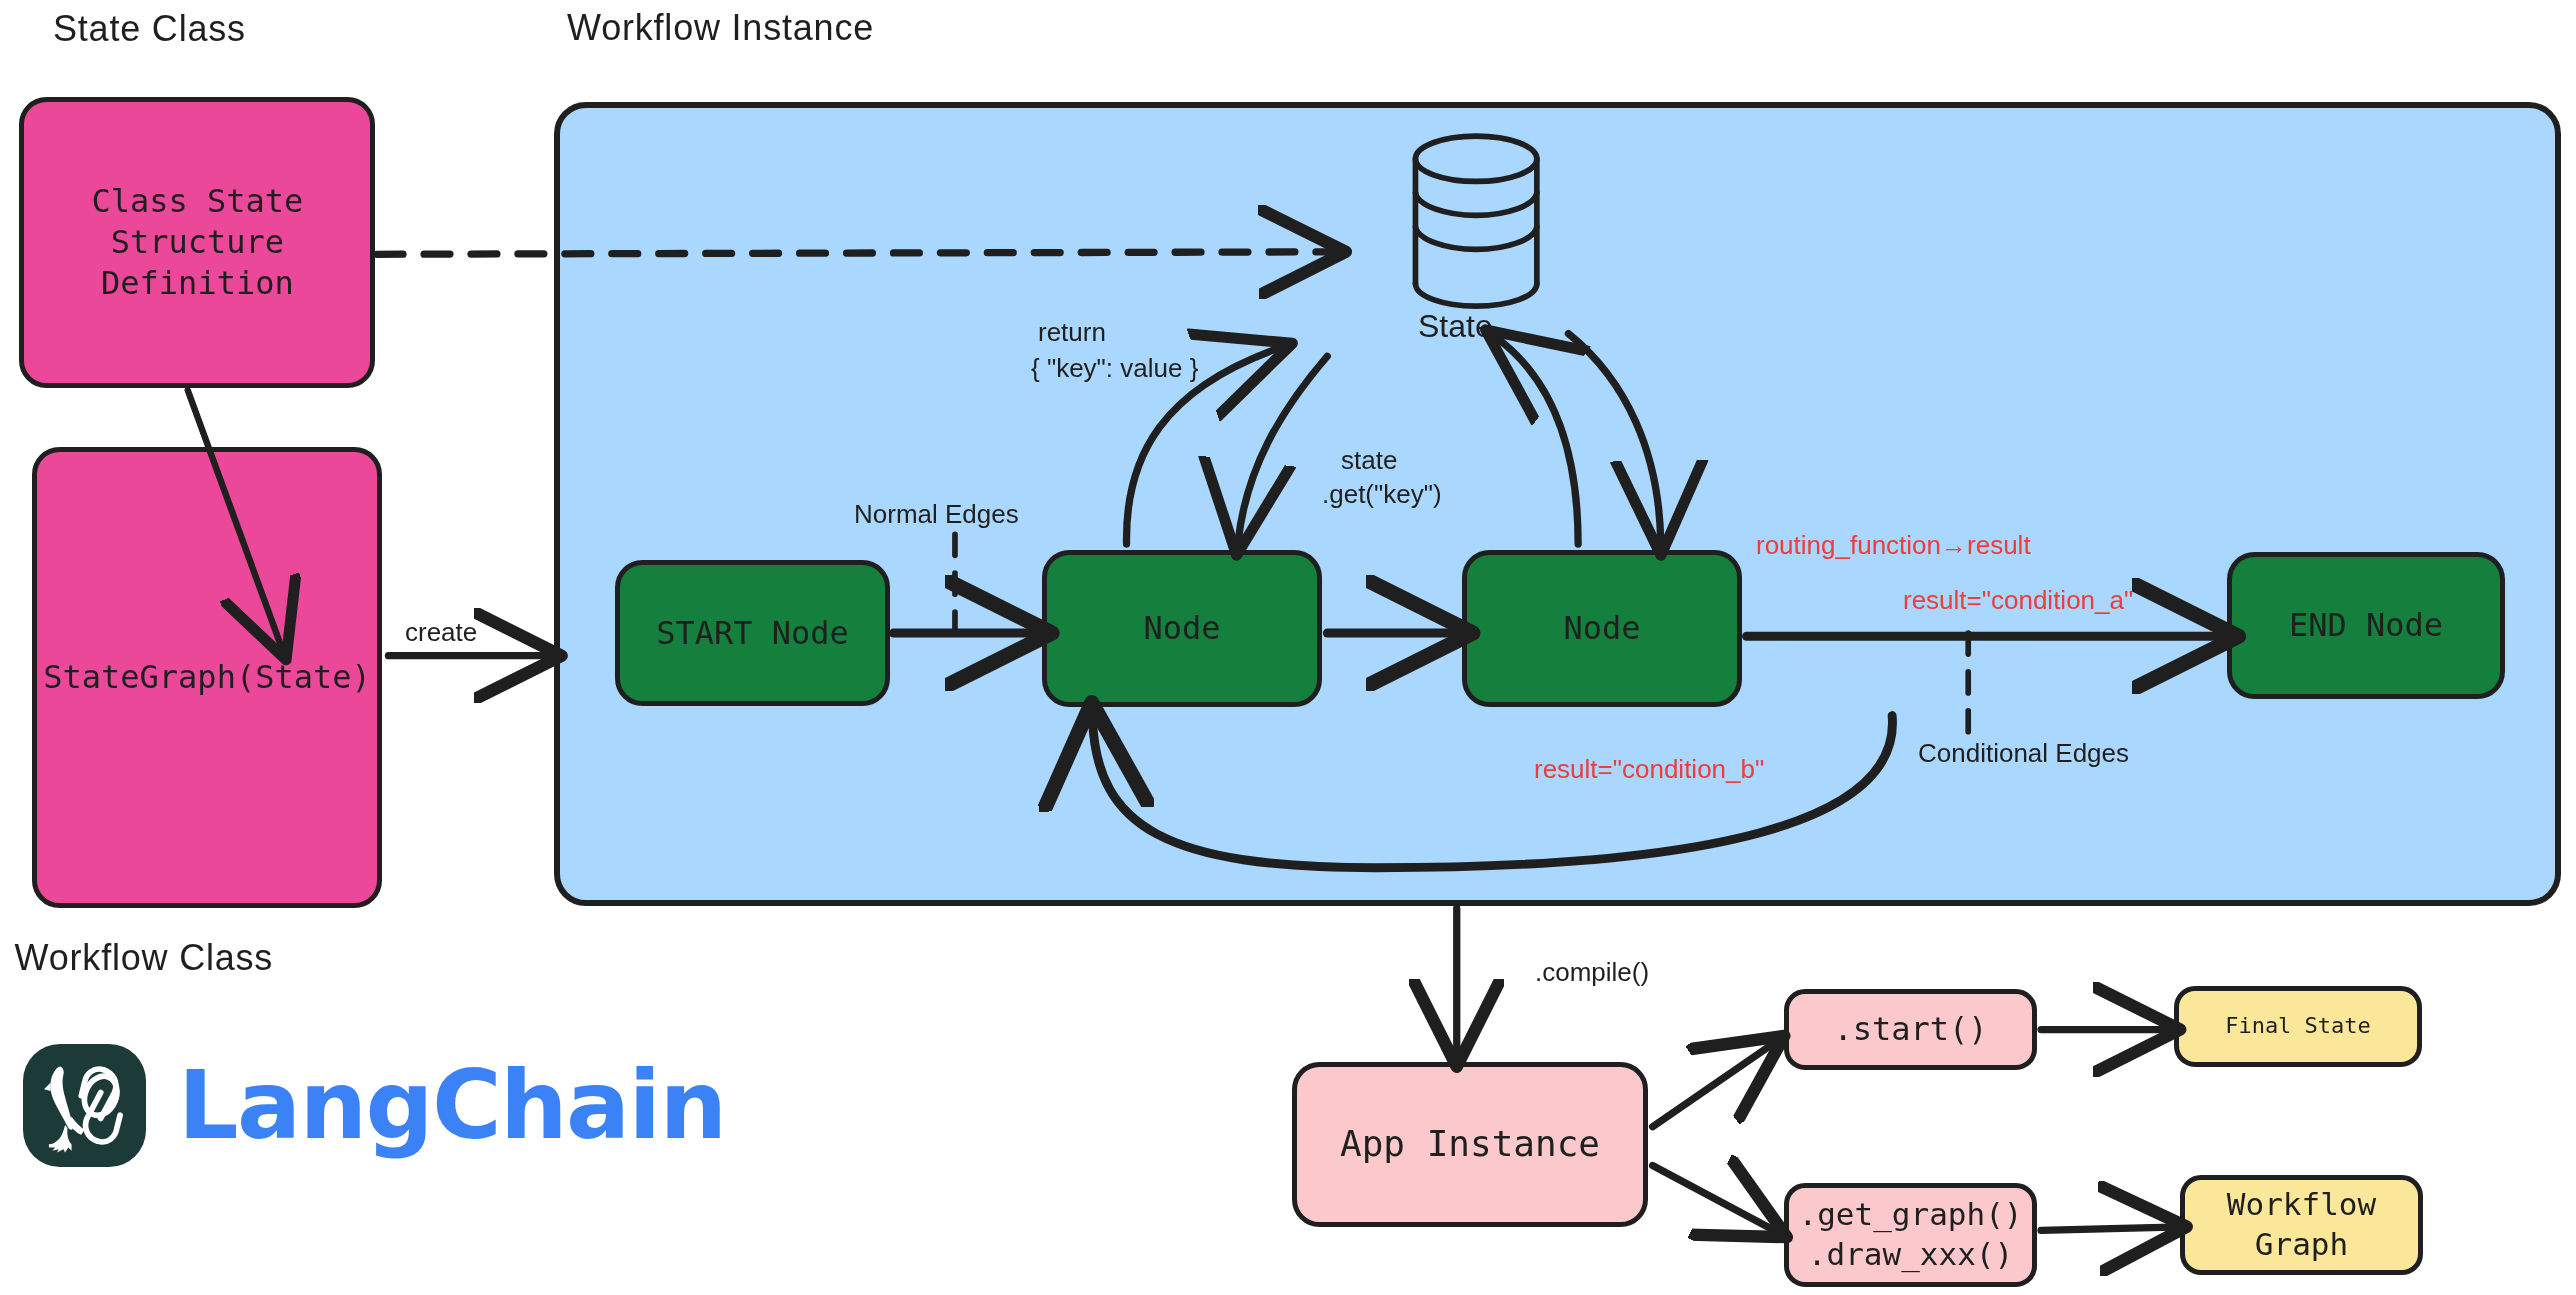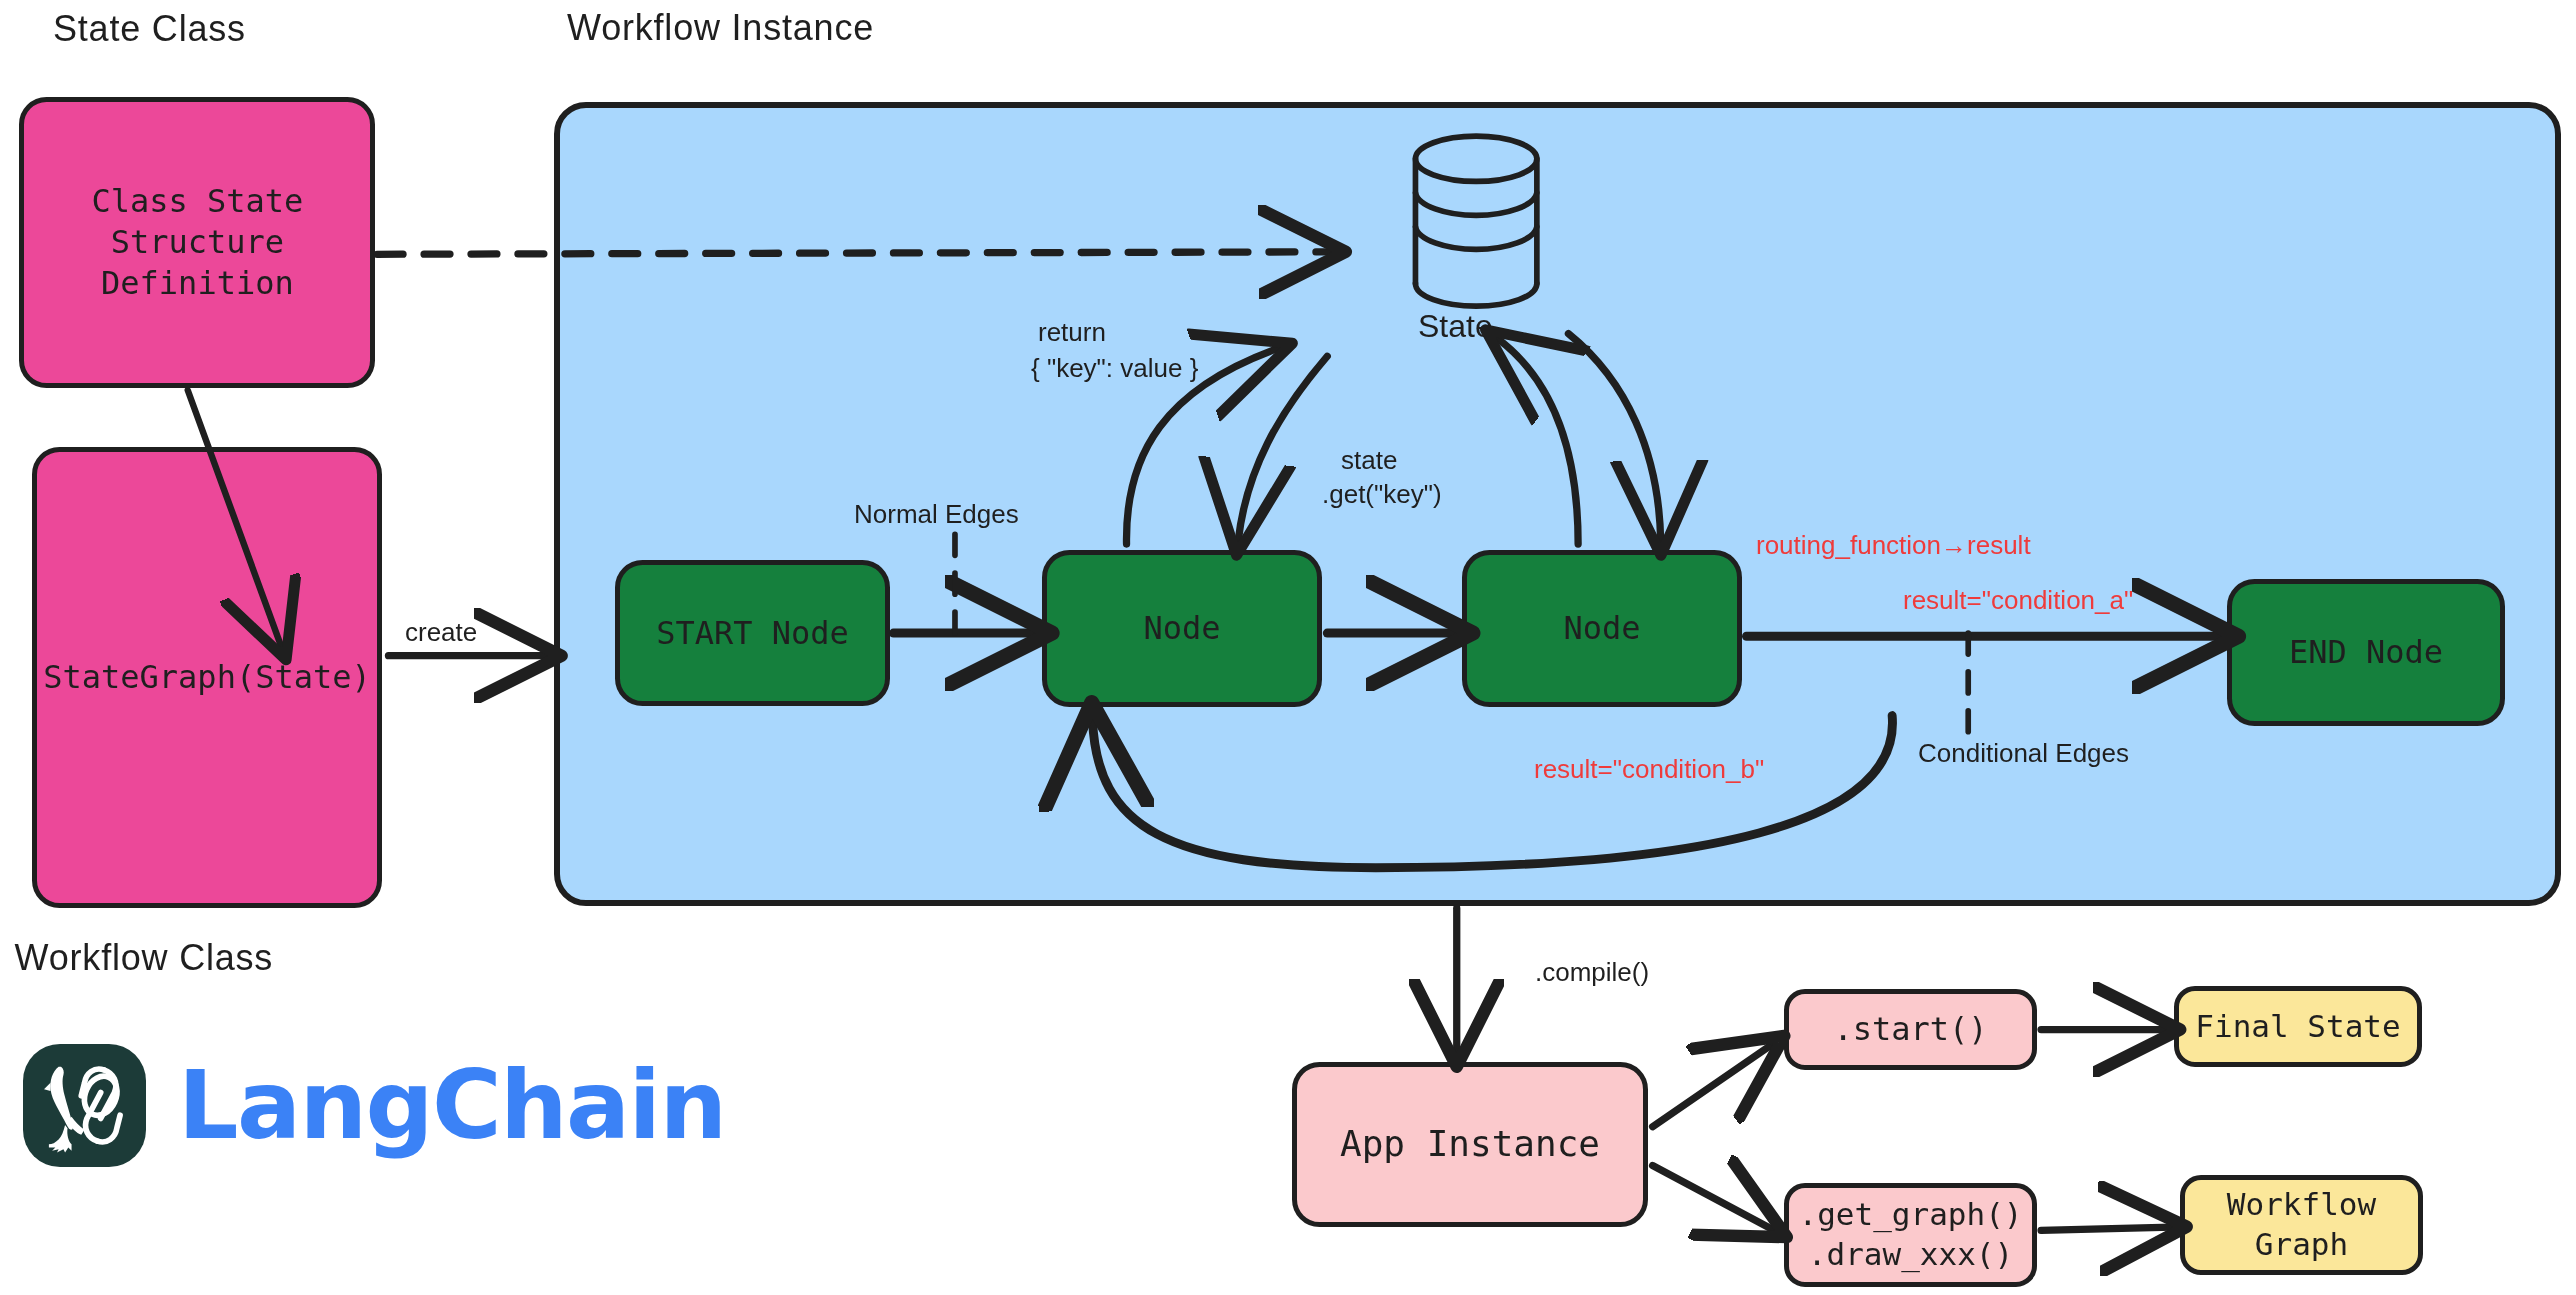--- a/index.html
+++ b/index.html
@@ -51,21 +51,21 @@
 Definition</div>
 
   <div class="box green" style="left:32px;top:447px;width:350px;height:461px;font-size:32px;">StateGraph(State)</div>
 
   <div class="box white" style="left:615px;top:560px;width:275px;height:146px;font-size:32px;">START Node</div>
 
   <div class="box white" style="left:1042px;top:550px;width:280px;height:157px;font-size:32px;">Node</div>
 
   <div class="box white" style="left:1462px;top:550px;width:280px;height:157px;font-size:32px;">Node</div>
 
-  <div class="box white" style="left:2227px;top:552px;width:278px;height:147px;font-size:32px;margin-top:27px;">END Node</div>
+  <div class="box white" style="left:2227px;top:552px;width:278px;height:147px;font-size:32px;">END Node</div>
 
   <div class="lbl" style="left:1418px;top:308px;font-size:32px;">State</div>
 
   <div class="lbl edge-label" style="left:405px;top:617px;">create</div>
 
   <div class="lbl edge-label" style="left:1038px;top:317px;">return</div>
   <div class="lbl edge-label" style="left:1031px;top:353px;">{ "key": value }</div>
 
   <div class="lbl edge-label" style="left:1341px;top:445px;">state</div>
   <div class="lbl edge-label" style="left:1322px;top:479px;">.get("key")</div>
@@ -82,21 +82,21 @@
 
   <div class="lbl edge-label" style="left:1535px;top:957px;">.compile()</div>
 
   <div class="box pink" style="left:1292px;top:1062px;width:356px;height:165px;font-size:36px;">App Instance</div>
 
   <div class="box pink" style="left:1784px;top:989px;width:253px;height:81px;font-size:32px;border-radius:21px;">.start()</div>
 
   <div class="box pink" style="left:1784px;top:1183px;width:253px;height:104px;font-size:31px;border-radius:21px;">.get_graph()
 .draw_xxx()</div>
 
-  <div class="box yellow" style="left:2174px;top:986px;width:248px;height:81px;font-size:31px;border-radius:21px;">Final State</div>
+  <div class="box yellow" style="left:2174px;top:986px;width:248px;height:81px;font-size:22px;border-radius:21px;">Final State</div>
 
   <div class="box yellow" style="left:2180px;top:1175px;width:243px;height:100px;font-size:31px;border-radius:21px;">Workflow
 Graph</div>
 
   <div id="logo-wrap" style="left:23px;top:1044px;">
     <div id="logo-mark">
       <svg width="123" height="123" viewBox="0 0 152 152">
 
         <g fill="#ffffff">
           <path d="M44 28 C36 34 33 46 34 56 C35 64 38 70 41 76

